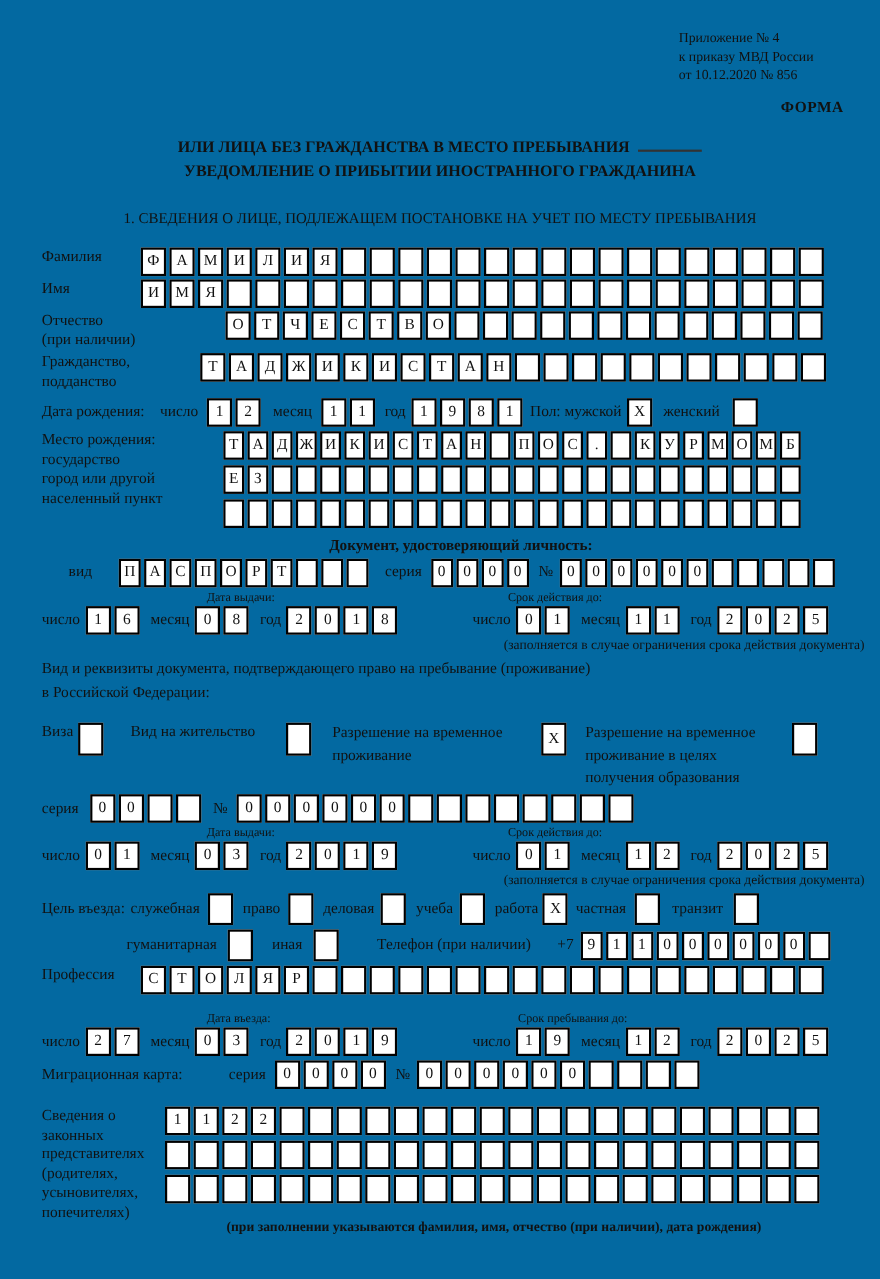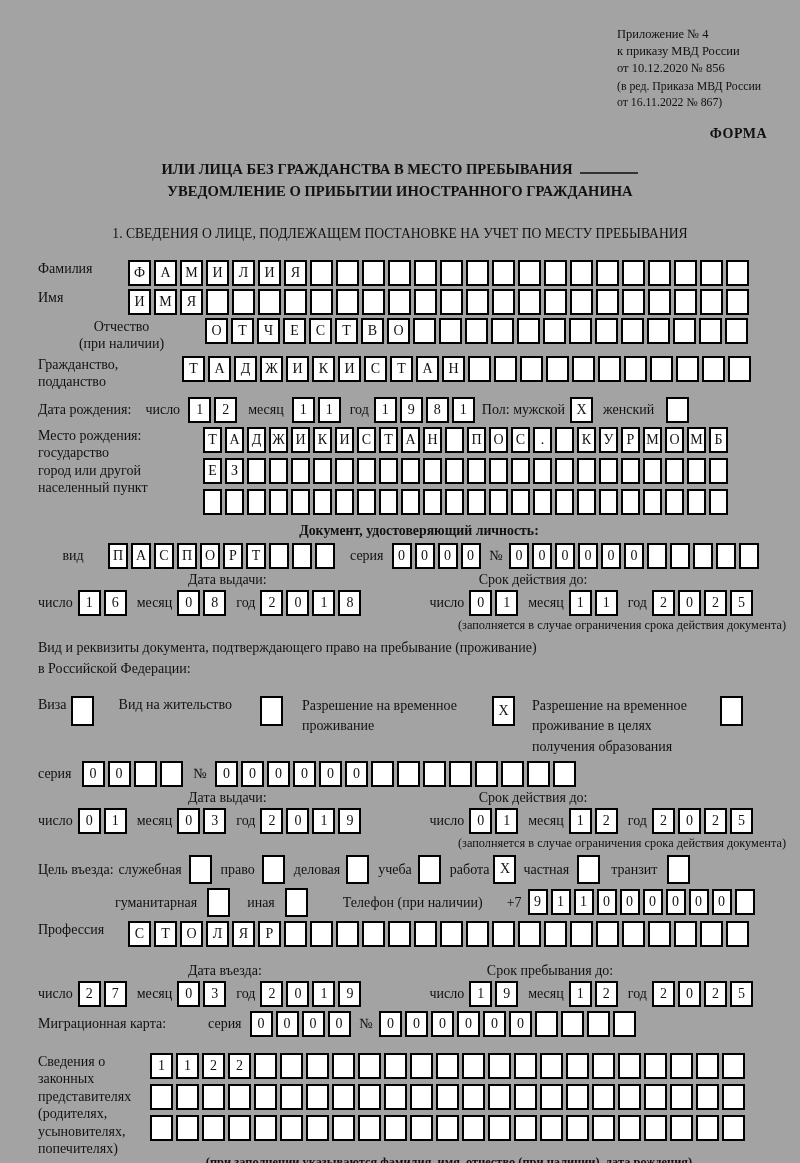--- a/index.html
+++ b/index.html
@@ -1,56 +1,52 @@
 <!DOCTYPE html>
 <html><head>
 <meta charset="utf-8">
 <style>
   html,body{margin:0;padding:0;background:#fff;}
   body{width:800px;height:1163px;overflow:hidden;font-family:"Liberation Serif","DejaVu Serif",serif;color:#111;}
-  .page{position:relative;width:800px;height:1163px;background:#a3a3a3;padding-top:26px;box-sizing:border-box;}
+  .page{position:relative;width:800px;height:1163px;background:#0369a1;padding-top:26px;box-sizing:border-box;}
   .topnote{margin-left:617px;width:182px;font-size:12.5px;line-height:1.34;}
   .topnote .sub{font-size:11.8px;margin-top:3px;}
   .forma{font-weight:bold;font-size:14px;text-align:right;padding-right:33px;margin-top:15px;letter-spacing:.5px;}
   .title{font-weight:bold;font-size:14.6px;text-align:center;line-height:1.5;margin-top:17px;}
   .title .uline{display:inline-block;width:58px;border-bottom:2px solid #333;height:12px;margin-left:8px;}
   .sect{font-weight:normal;font-size:13.6px;text-align:center;margin-top:23px;}
   .formbody{padding-left:38px;margin-top:18px;font-size:14px;}
   .row{display:flex;align-items:flex-start;margin-bottom:3px;}
   .lbl{font-size:14px;flex:none;line-height:1.25;}
   .cells{display:inline-flex;flex:none;}
   .cell{display:inline-flex;align-items:center;justify-content:center;flex:none;width:19px;height:22px;border:2px solid #000;margin-right:3px;font-size:14px;line-height:1;background:#fff;}
   .cell.sm{width:15px;}
   .cell.md{width:16px;}
-  .w90{width:90px;} .w70{width:70px;text-align:center;} .w112{width:112px;} .w144{width:144px;} .w165{width:165px;} .w167{width:167px;text-align:center;}
+  .w90{width:90px;} .w70{width:70px;text-align:center;} .w112{width:112px;} .w144{width:144px;} .w165{width:165px;} .w167{width:167px;}
   .stack .row{margin-bottom:5px;}
   .dochead{font-weight:bold;font-size:13.8px;text-align:center;margin:2px 0 4px 0;}
-  .dheads{display:flex;font-size:14px;margin-bottom:2px;}
+  .dheads{display:flex;font-size:11px;margin-bottom:2px;}
   .dgroup{display:inline-flex;align-items:center;flex:none;}
   .dgroup .lbl{margin-right:5px;}
   .dgroup .cells{margin-right:7px;}
   .note{font-size:12.3px;text-align:right;padding-right:14px;margin:-1px 0 4px 0;}
   .plain{font-size:14px;line-height:1.55;}
   .optlbl{text-align:left;line-height:1.45;flex:none;}
   .finalnote{font-size:12.4px;text-align:center;padding-left:150px;margin-top:4px;font-weight:bold;}
   .mt2{margin-top:16px;} .mt4{margin-top:4px;} .mt6{margin-top:6px;}
 </style>
 </head>
 <body>
 
 <div class="page">
 
   <div class="topnote">
     <div>Приложение № 4</div>
     <div>к приказу МВД России</div>
     <div>от 10.12.2020 № 856</div>
-    <div class="sub">
-      <div>(в ред. Приказа МВД России</div>
-      <div>от 16.11.2022 № 867)</div>
-    </div>
   </div>
 
   <div class="forma">ФОРМА</div>
 
   <div class="title">
     <div><span>ИЛИ ЛИЦА БЕЗ ГРАЖДАНСТВА В МЕСТО ПРЕБЫВАНИЯ</span><span class="uline"></span></div>
     <div>УВЕДОМЛЕНИЕ О ПРИБЫТИИ ИНОСТРАННОГО ГРАЖДАНИНА</div>
   </div>
 
   <div class="sect">1. СВЕДЕНИЯ О ЛИЦЕ, ПОДЛЕЖАЩЕМ ПОСТАНОВКЕ НА УЧЕТ ПО МЕСТУ ПРЕБЫВАНИЯ</div>

